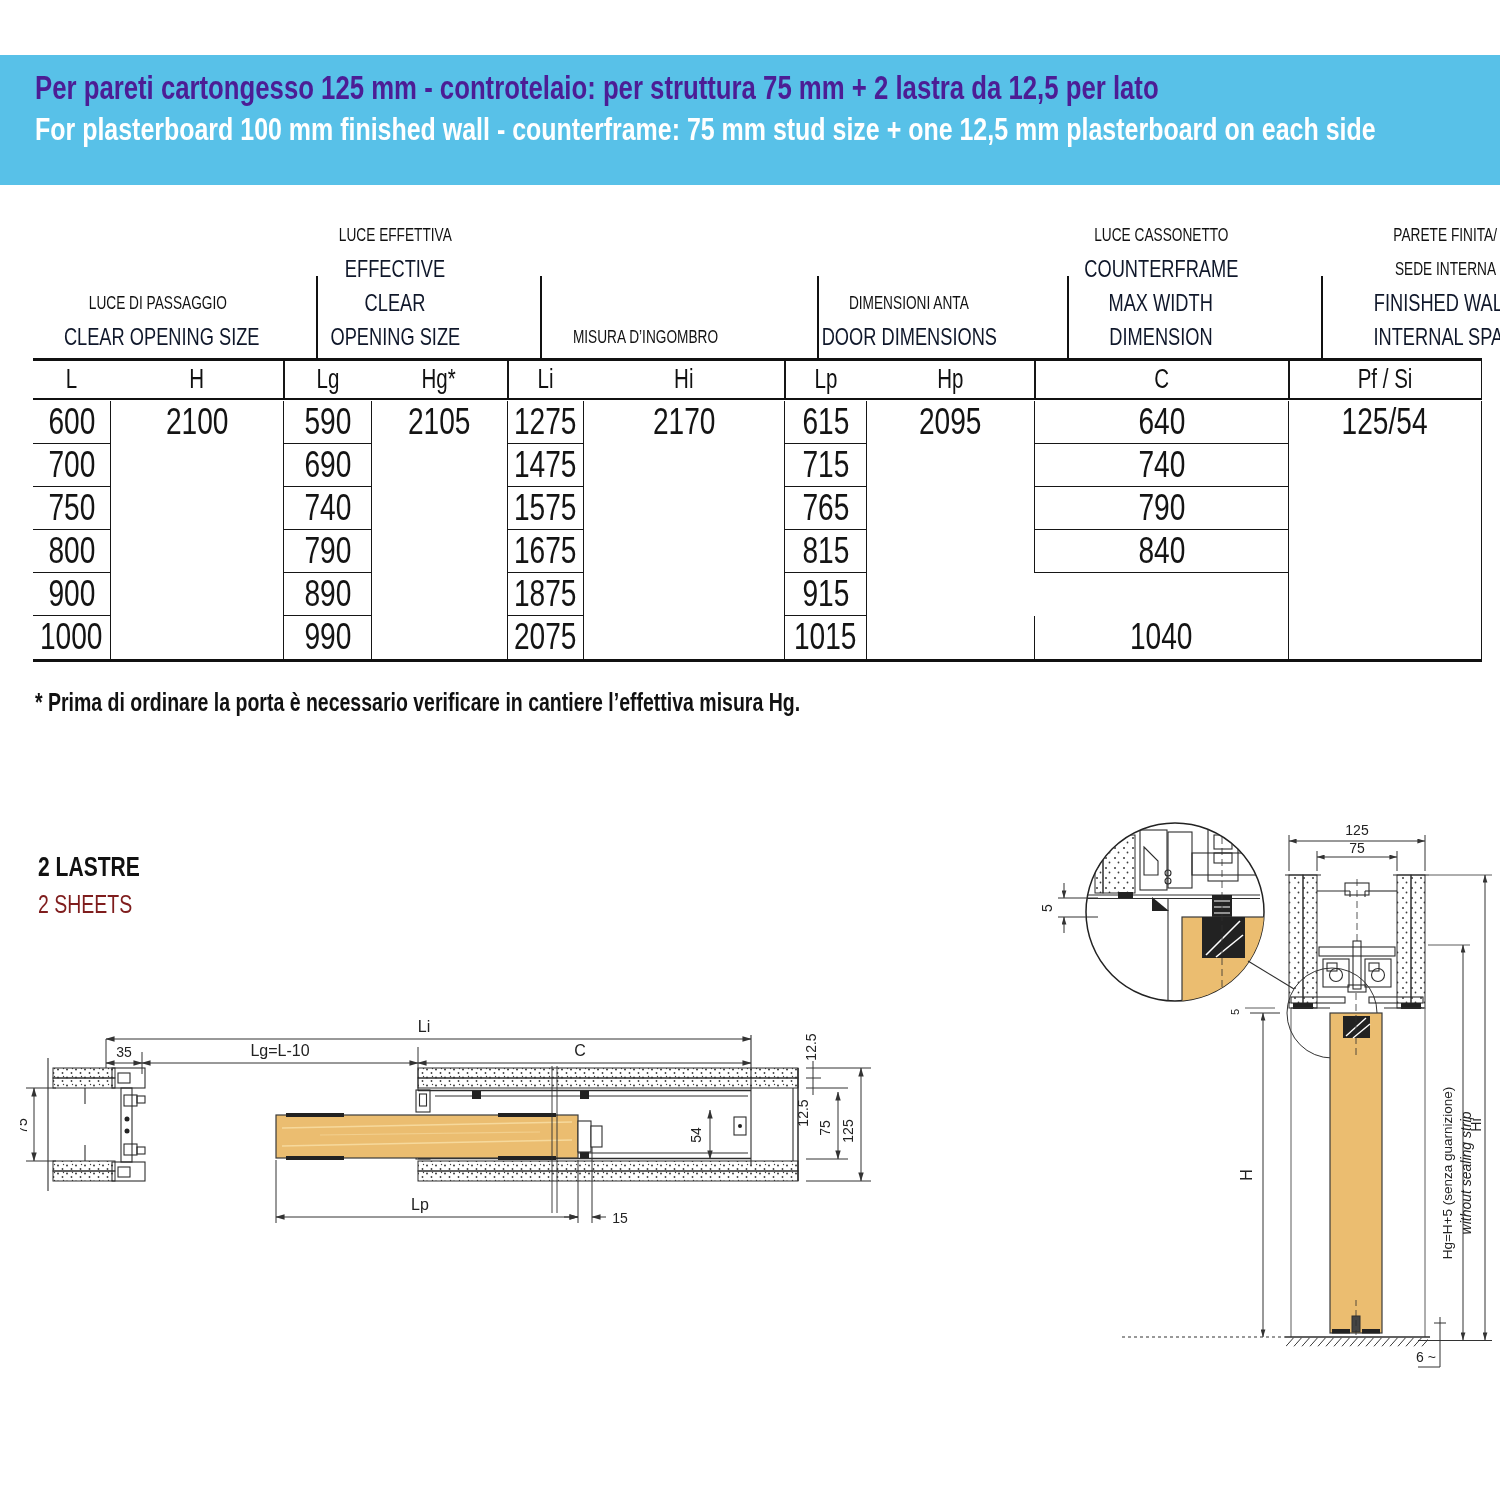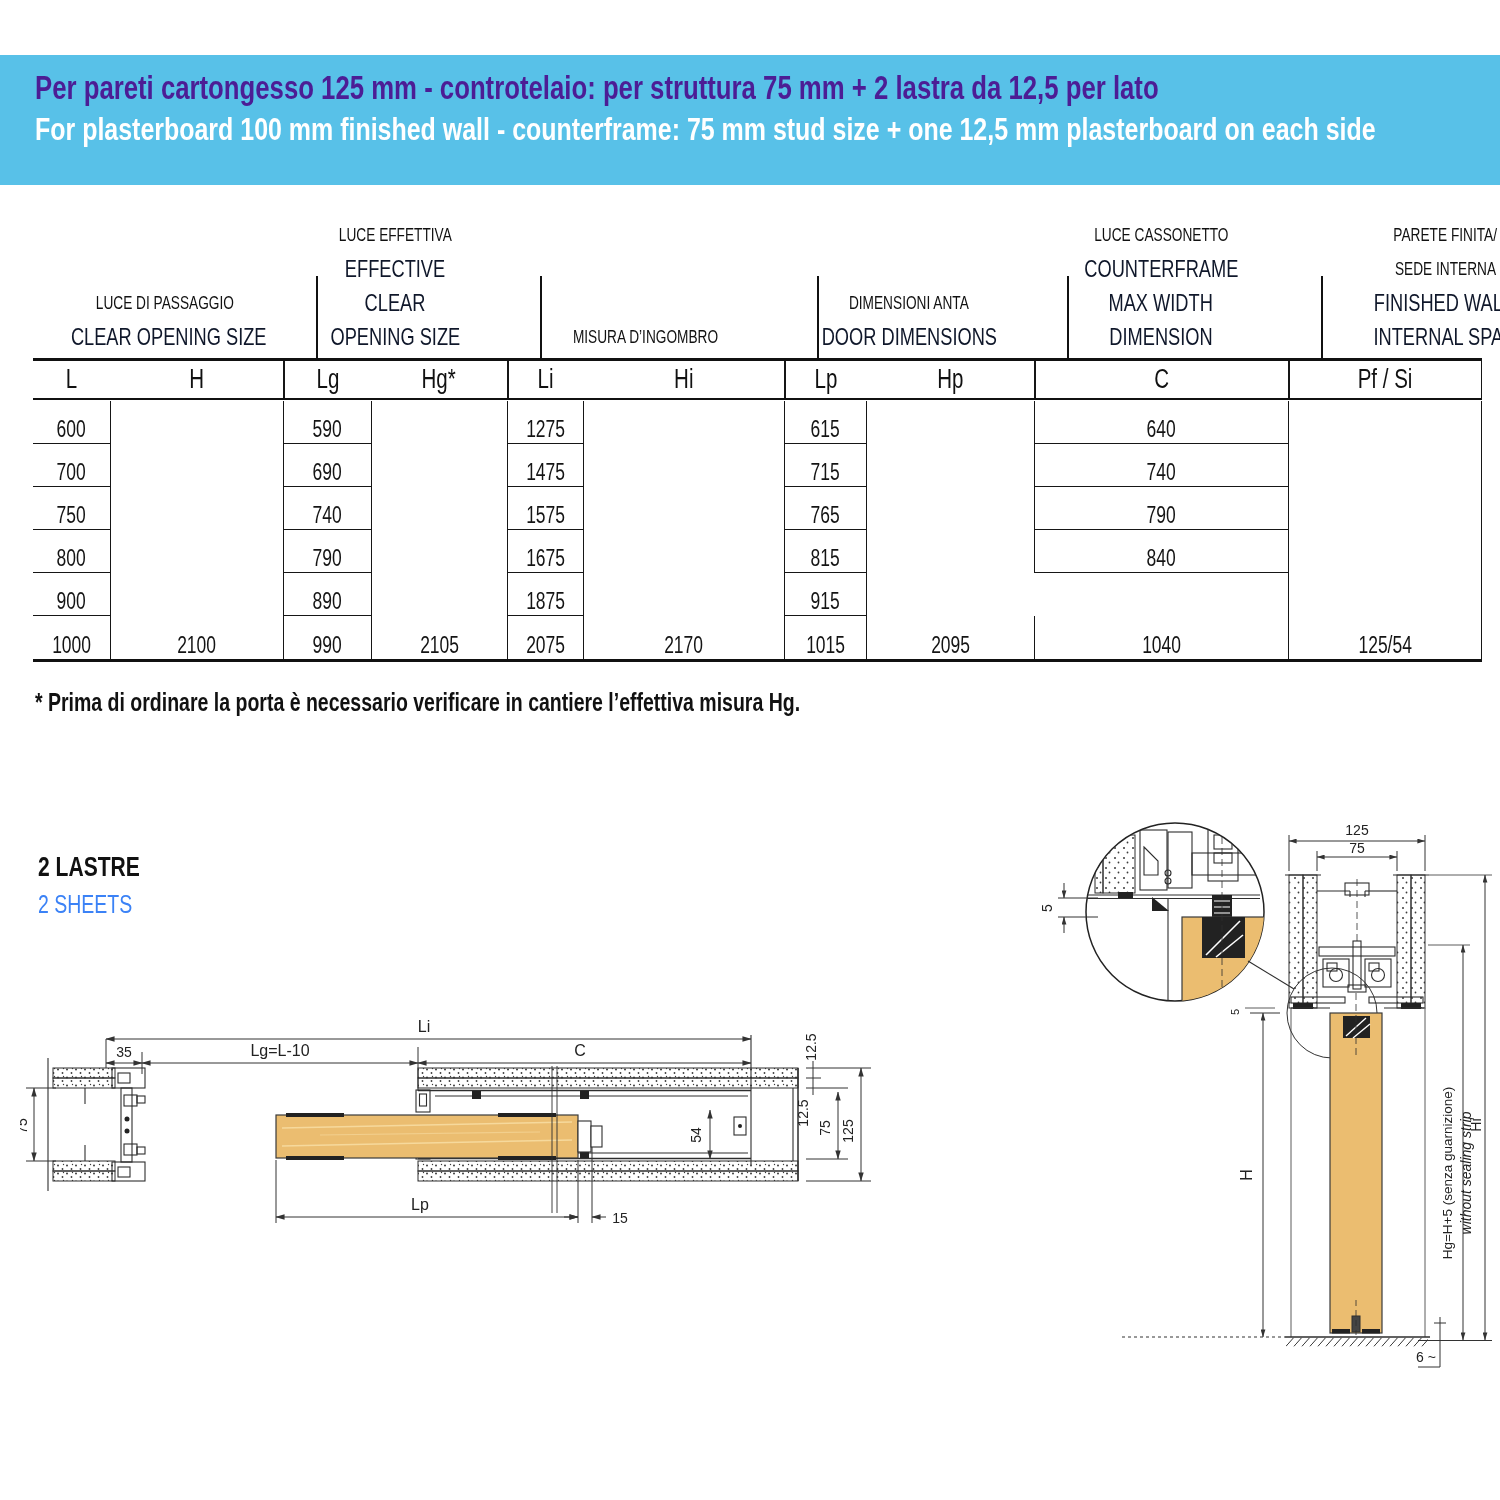--- a/index.html
+++ b/index.html
@@ -22,30 +22,30 @@
   #letters-row{position:absolute;left:33px;top:358px;width:1448px;height:37px;display:grid;
      grid-template-columns:77px 173px 88px 136px 76px 201px 82px 168px 254px 193px;
      border-top:3px solid #111;border-bottom:2.5px solid #111;border-right:1.5px solid #161616;}
   .lcell{display:flex;align-items:center;justify-content:center;font-size:27px;font-weight:500;}
   .gb{border-left:2px solid #161616;}
   
   #data-grid{position:absolute;left:33px;top:400.5px;width:1448px;display:grid;
      grid-template-columns:77px 173px 88px 136px 76px 201px 82px 168px 254px 193px;
      grid-template-rows:repeat(6,43px);
      border-bottom:3px solid #111;border-right:1.5px solid #161616;}
-  .dcell{display:flex;align-items:flex-end;justify-content:center;font-size:23px;font-weight:400;color:#141414;}
+  .dcell{display:flex;align-items:flex-start;justify-content:center;font-size:37px;font-weight:400;color:#141414;}
   .bl{border-left:1.5px solid #161616;}
   .bb{border-bottom:1.5px solid #161616;}
   
   .fn{position:absolute;left:35px;}
   #fn-it{top:688px;font-size:25px;font-weight:bold;}
   #fn-en{top:725px;font-size:25px;font-weight:normal;color:#1d1d1d;}
   
   #sheets-it{position:absolute;left:38px;top:852px;font-size:27px;font-weight:bold;}
-  #sheets-en{position:absolute;left:38px;top:890px;font-size:25px;color:#3b82f6;}
+  #sheets-en{position:absolute;left:38px;top:890px;font-size:25px;color:#7f1d1d;}
   
   svg{position:absolute;}
   svg .ln{stroke:#2e2e2e;stroke-width:1.1;fill:none;}
   svg .pb{fill:url(#dots1);stroke:#2e2e2e;stroke-width:1;}
   svg .pb2{fill:url(#dots2);stroke:#2e2e2e;stroke-width:1;}
   svg .fl{fill:#222;stroke:none;}
   svg .wood{fill:#EBBD70;stroke:#3a3a3a;stroke-width:1.2;}
   svg .dim{stroke:#333;stroke-width:1;fill:none;}
   svg text{fill:#222;stroke:none;font-family:"Liberation Sans",sans-serif;font-size:16px;text-anchor:middle;}
   svg text.sm{font-size:14px;}
@@ -55,21 +55,21 @@
 <body>
 
 <div id="page">
 
   <div id="banner">
     <div class="b1"><span class="cxl">Per pareti cartongesso 125 mm - controtelaio: per struttura 75 mm + 2 lastra da 12,5 per lato</span></div>
     <div class="b2"><span class="cxl">For plasterboard 100 mm finished wall - counterframe: 75 mm stud size + one 12,5 mm plasterboard on each side</span></div>
   </div>
 
   <div id="thead">
-    <div class="g" style="left:7px;width:250px">
+    <div class="g" style="left:0;width:250px">
       <div class="hit"><span class="cx">LUCE DI PASSAGGIO</span></div>
       <div class="hen"><span class="cx">CLEAR OPENING SIZE</span></div>
     </div>
     <div class="g" style="left:250px;width:224px">
       <div class="hit"><span class="cx">LUCE EFFETTIVA</span></div>
       <div class="hen"><span class="cx">EFFECTIVE</span></div>
       <div class="hen"><span class="cx">CLEAR</span></div>
       <div class="hen"><span class="cx">OPENING SIZE</span></div>
     </div>
     <div class="g" style="left:474px;width:277px">

